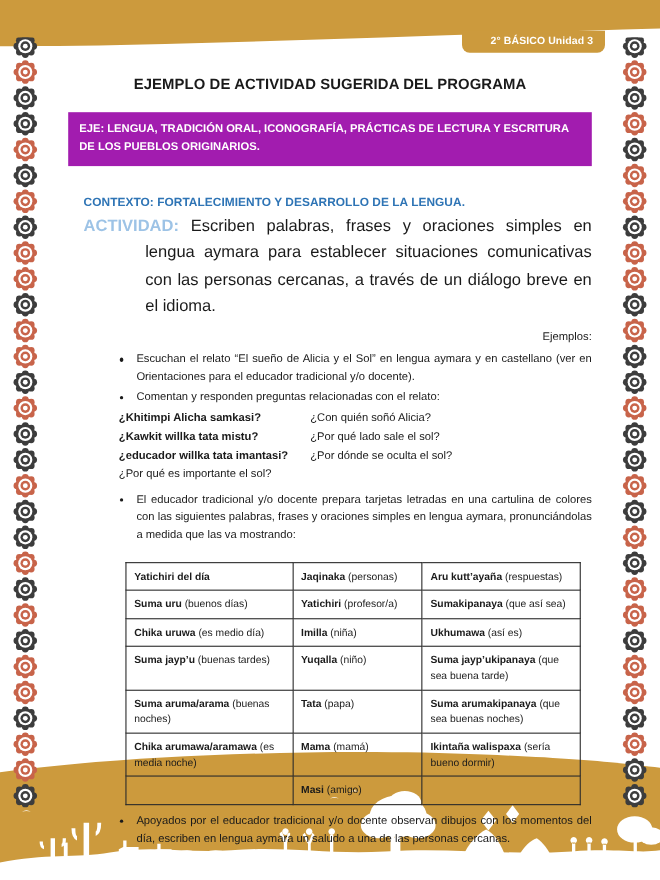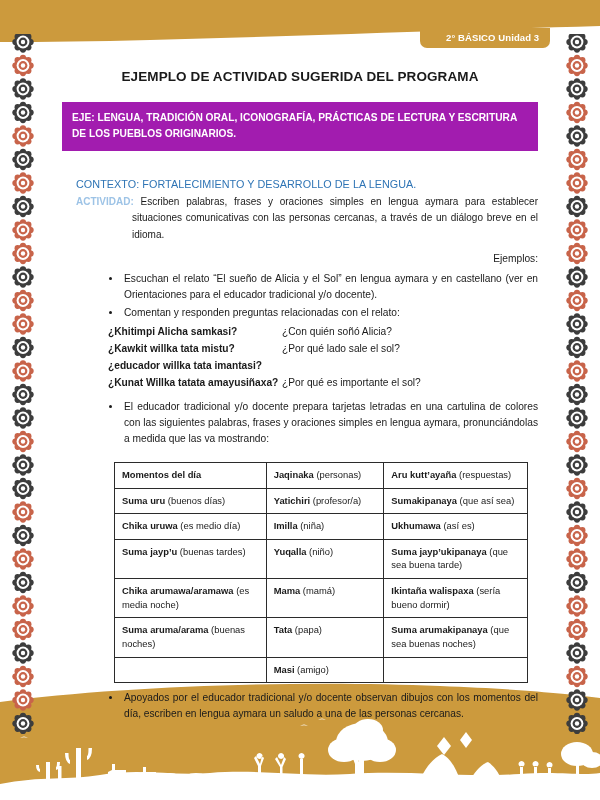--- a/index.html
+++ b/index.html
@@ -78,30 +78,30 @@
     font-size: 10.2px;
     font-weight: bold;
     line-height: 1.55;
     padding: 8px 10px 9px 10px;
   }
 
   .contexto {
     margin-top: 27px;
     margin-left: 14px;
     font-size: 10.8px;
-    font-weight: normal;
+    font-weight: bold;
     color: #2e74b5;
     letter-spacing: .05px;
   }
 
   .actividad-block {
     margin-top: 19px;
     margin-left: 14px;
     position: relative;
-    font-size: 10px;
+    font-size: 15px;
     color: #1a1a1a;
     line-height: 1.62;
   }
   .actividad-label {
     color: #9dc3e6;
     font-weight: bold;
   }
   .actividad-text {
     display: block;
     text-align: justify;
@@ -930,62 +930,62 @@
       <div class="qa-row">
         <span class="qa-ay">¿Khitimpi Alicha samkasi?</span>
         <span class="qa-es">¿Con quién soñó Alicia?</span>
       </div>
       <div class="qa-row">
         <span class="qa-ay">¿Kawkit willka tata mistu?</span>
         <span class="qa-es">¿Por qué lado sale el sol?</span>
       </div>
       <div class="qa-row">
         <span class="qa-ay">¿educador willka tata imantasi?</span>
+        <span class="qa-es">¿Por dónde se oculta el sol?</span>
       </div>
       <div class="qa-row">
-        <span class="qa-ay">¿Kunat Willka tatata amayusiñaxa?</span>
         <span class="qa-es">¿Por qué es importante el sol?</span>
       </div>
     </div>
 
     <ul class="bullets">
       <li>El educador tradicional y/o docente prepara tarjetas letradas en una cartulina de colores con las siguientes palabras, frases y oraciones simples en lengua aymara, pronunciándolas a medida que las va mostrando:</li>
     </ul>
 
     <table class="words">
       <tbody id="words-body">
           <tr>
-            <td><span class="ay">Momentos del día</span><span class="es"></span></td>
+            <td><span class="ay">Yatichiri del día</span><span class="es"></span></td>
             <td><span class="ay">Jaqinaka</span><span class="es"> (personas)</span></td>
             <td><span class="ay">Aru kutt’ayaña</span><span class="es"> (respuestas)</span></td>
           </tr>
           <tr>
             <td><span class="ay">Suma uru</span><span class="es"> (buenos días)</span></td>
             <td><span class="ay">Yatichiri</span><span class="es"> (profesor/a)</span></td>
             <td><span class="ay">Sumakipanaya</span><span class="es"> (que así sea)</span></td>
           </tr>
           <tr>
             <td><span class="ay">Chika uruwa</span><span class="es"> (es medio día)</span></td>
             <td><span class="ay">Imilla</span><span class="es"> (niña)</span></td>
             <td><span class="ay">Ukhumawa</span><span class="es"> (así es)</span></td>
           </tr>
           <tr>
             <td><span class="ay">Suma jayp’u</span><span class="es"> (buenas tardes)</span></td>
             <td><span class="ay">Yuqalla</span><span class="es"> (niño)</span></td>
             <td><span class="ay">Suma jayp’ukipanaya</span><span class="es"> (que sea buena tarde)</span></td>
           </tr>
           <tr>
+            <td><span class="ay">Suma aruma/arama</span><span class="es"> (buenas noches)</span></td>
+            <td><span class="ay">Tata</span><span class="es"> (papa)</span></td>
+            <td><span class="ay">Suma arumakipanaya</span><span class="es"> (que sea buenas noches)</span></td>
+          </tr>
+          <tr>
             <td><span class="ay">Chika arumawa/aramawa</span><span class="es"> (es media noche)</span></td>
             <td><span class="ay">Mama</span><span class="es"> (mamá)</span></td>
             <td><span class="ay">Ikintaña walispaxa</span><span class="es"> (sería bueno dormir)</span></td>
-          </tr>
-          <tr>
-            <td><span class="ay">Suma aruma/arama</span><span class="es"> (buenas noches)</span></td>
-            <td><span class="ay">Tata</span><span class="es"> (papa)</span></td>
-            <td><span class="ay">Suma arumakipanaya</span><span class="es"> (que sea buenas noches)</span></td>
           </tr>
           <tr>
             <td><span class="ay"></span><span class="es"></span></td>
             <td><span class="ay">Masi</span><span class="es"> (amigo)</span></td>
             <td><span class="ay"></span><span class="es"></span></td>
           </tr>
         </tbody>
     </table>
 
     <ul class="bullets closing-bullet">

